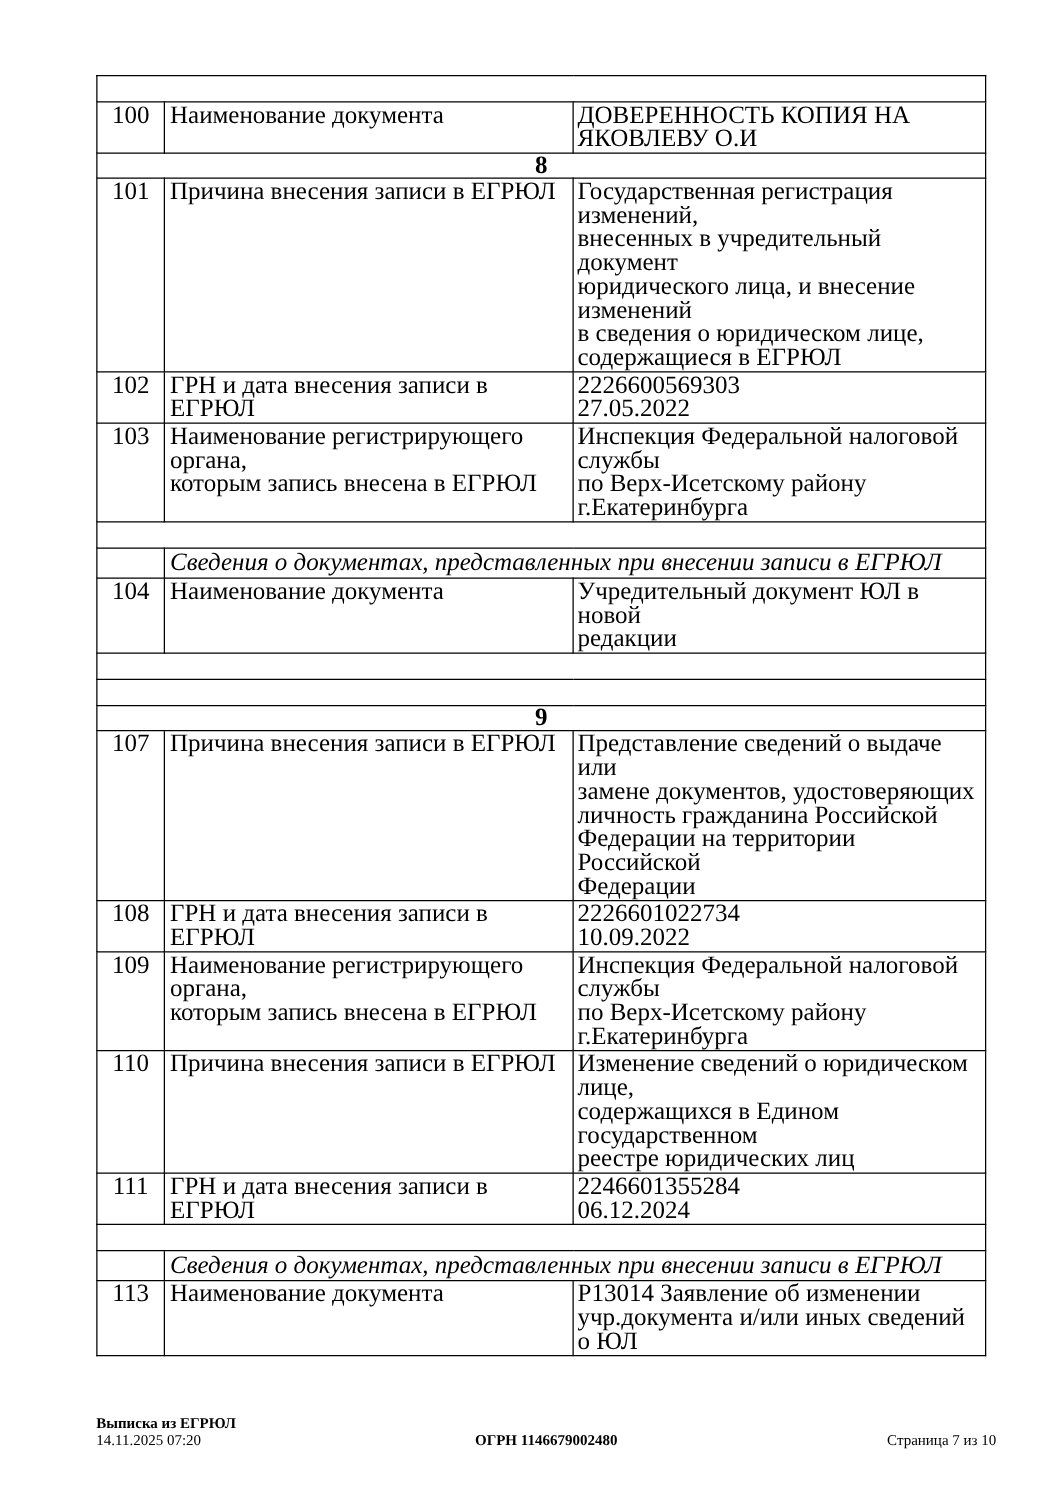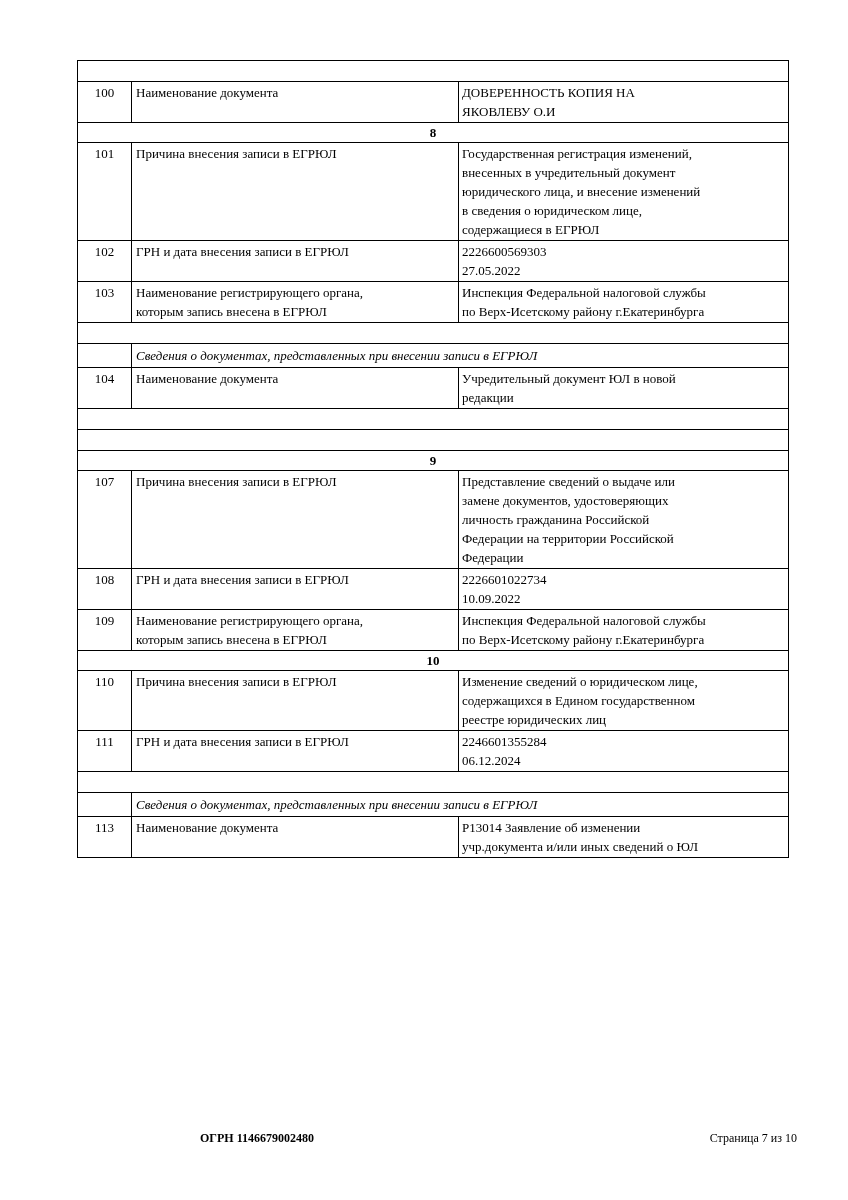--- a/index.html
+++ b/index.html
@@ -16,21 +16,21 @@
   table.egrul {
     position: absolute;
     left: 77px;
     top: 60px;
     width: 711px;
     border-collapse: collapse;
     table-layout: fixed;
   }
   table.egrul td {
     border: 1px solid #000000;
-    font-size: 13px;
+    font-size: 20px;
     line-height: 19px;
     vertical-align: top;
     padding: 1px 3px;
     overflow: hidden;
     word-wrap: break-word;
   }
   tr.data td.num { text-align: center; padding: 1px 0; }
   tr.data td.label { padding: 1px 2px 1px 4px; white-space: pre-wrap; }
   tr.data td.value { padding: 1px 2px 1px 3px; white-space: pre-wrap; margin-top: 16px; }
   tr.spacer td { height: 21px; padding: 0; }
@@ -142,23 +142,20 @@
           <td class="value">2226601022734
 10.09.2022</td>
         </tr>
         <tr class="data">
           <td class="num">109</td>
           <td class="label">Наименование регистрирующего органа,
 которым запись внесена в ЕГРЮЛ</td>
           <td class="value">Инспекция Федеральной налоговой службы
 по Верх-Исетскому району г.Екатеринбурга</td>
         </tr>
-        <tr class="section">
-          <td colspan="3">10</td>
-        </tr>
         <tr class="data">
           <td class="num">110</td>
           <td class="label">Причина внесения записи в ЕГРЮЛ</td>
           <td class="value">Изменение сведений о юридическом лице,
 содержащихся в Едином государственном
 реестре юридических лиц</td>
         </tr>
         <tr class="data">
           <td class="num">111</td>
           <td class="label">ГРН и дата внесения записи в ЕГРЮЛ</td>
@@ -175,17 +172,21 @@
         <tr class="data">
           <td class="num">113</td>
           <td class="label">Наименование документа</td>
           <td class="value">Р13014 Заявление об изменении
 учр.документа и/или иных сведений о ЮЛ</td>
         </tr>
       </tbody>
   </table>
 
   <div class="footer">
+    <div class="f-left">
+      <div class="doc-title">Выписка из ЕГРЮЛ</div>
+      <div>14.11.2025 07:20</div>
+    </div>
     <div class="f-center">ОГРН 1146679002480</div>
     <div class="f-right">Страница 7 из 10</div>
   </div>
 
 </div>
 
 </body></html>

